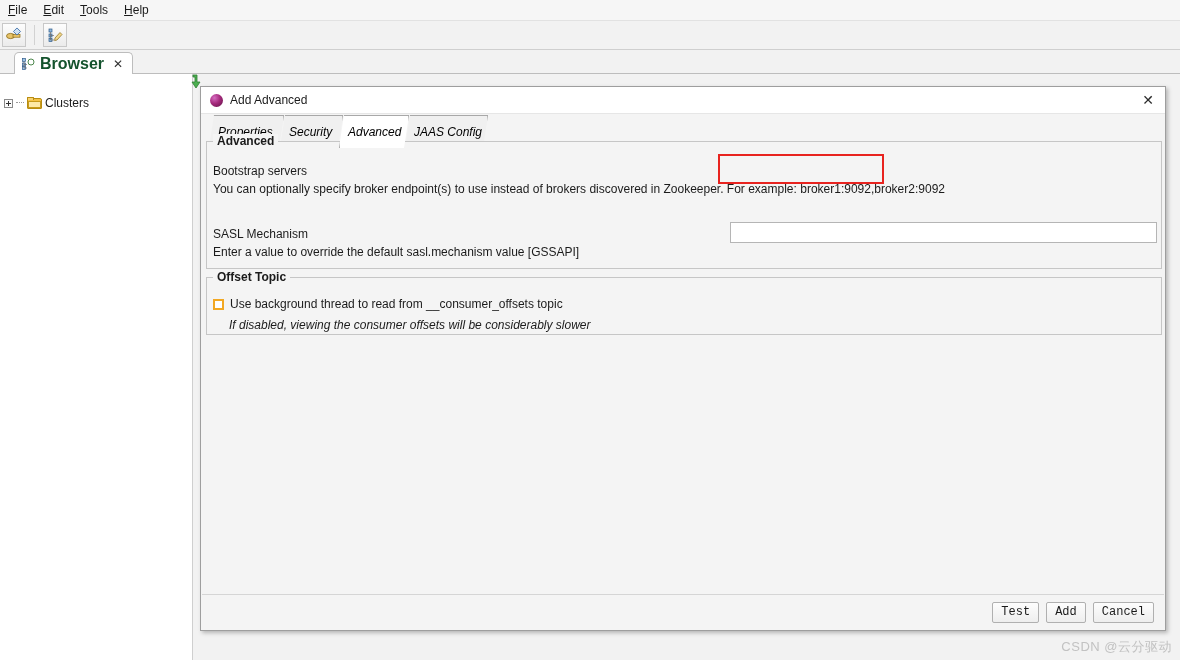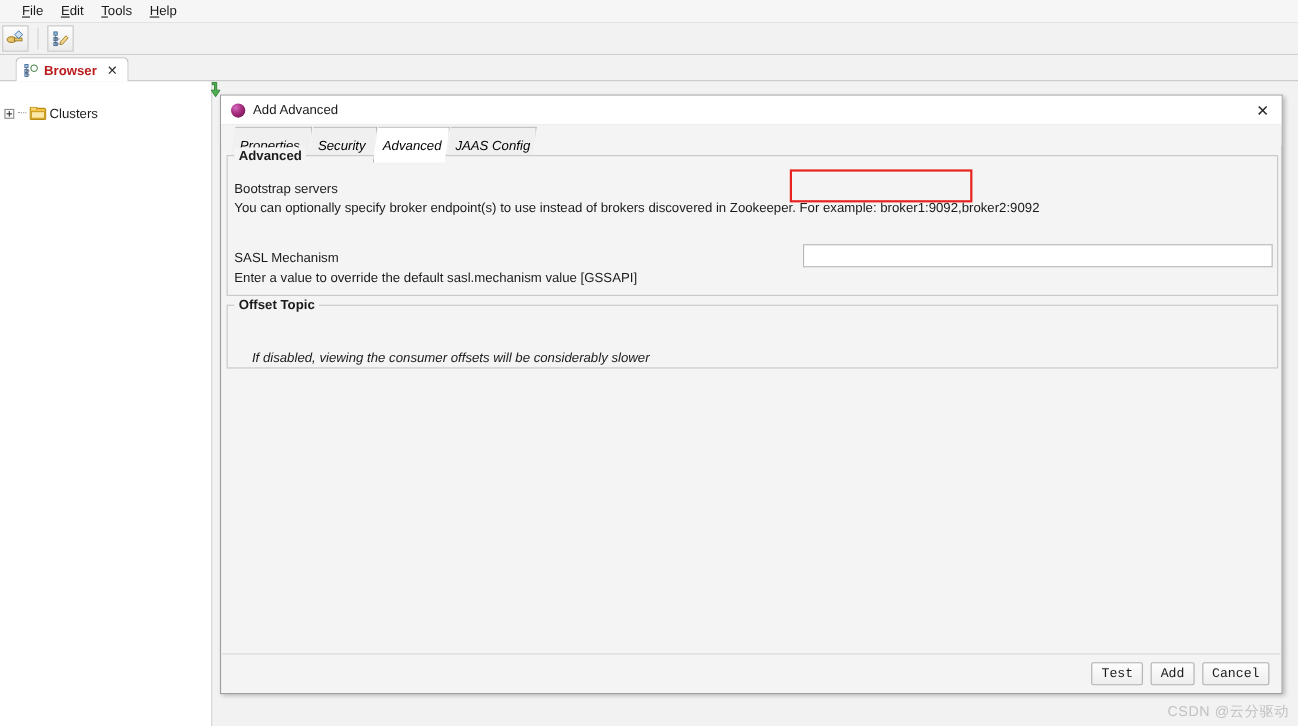--- a/index.html
+++ b/index.html
@@ -27,21 +27,21 @@
   }
 
   .menubar {
     position: absolute;
     left: 0; top: 0;
     width: 1180px; height: 21px;
     background: #f6f6f6;
     border-bottom: 1px solid #e2e2e2;
     display: flex;
     align-items: center;
-    padding-left: 12px;
+    padding-left: 0;
     box-sizing: border-box;
   }
   .menu-item {
     padding: 2px 8px;
     font-size: 12px;
     color: #1b1b1b;
     cursor: default;
     white-space: nowrap;
   }
   .menu-item .mn { text-decoration: underline; }
@@ -95,22 +95,22 @@
     border-bottom: none;
     border-radius: 5px 5px 0 0;
     display: flex;
     align-items: center;
     gap: 5px;
     box-sizing: border-box;
     z-index: 3;
   }
   .view-tab .label {
     font-weight: bold;
-    font-size: 12px;
-    color: #b91c1c;
+    font-size: 16px;
+    color: #14532d;
   }
   .view-tab .closex {
     font-size: 12px;
     color: #333;
     margin-left: 4px;
     cursor: default;
   }
 
   
   .treepanel {
@@ -467,20 +467,24 @@
       <span class="field-label" style="left:6px; top:85px;">SASL Mechanism</span>
 
       <input class="txtinput" type="text" style="left: 523px; top: 80px; width: 427px;">
 
       <span class="hint" style="left:6px; top:103px;">Enter a value to override the default sasl.mechanism value [GSSAPI]</span>
     </div>
 
     <div class="groupbox" style="left:5px; top:190px; width:956px; height:58px;">
       <span class="legend">Offset Topic</span>
 
+      <div class="cbrow" style="left:6px; top:19px;">
+        <span class="checkbox"></span>
+        <span>Use background thread to read from __consumer_offsets topic</span>
+      </div>
 
       <span class="hint" style="left:22px; top:40px;font-style:italic;">If disabled, viewing the consumer offsets will be considerably slower</span>
     </div>
 
     <div class="redbox" style="left:517px; top:67px; width:166px; height:30px;"></div>
 
     <div class="btnbar">
       <button class="dlgbtn">Test</button>
       <button class="dlgbtn">Add</button>
       <button class="dlgbtn">Cancel</button>

